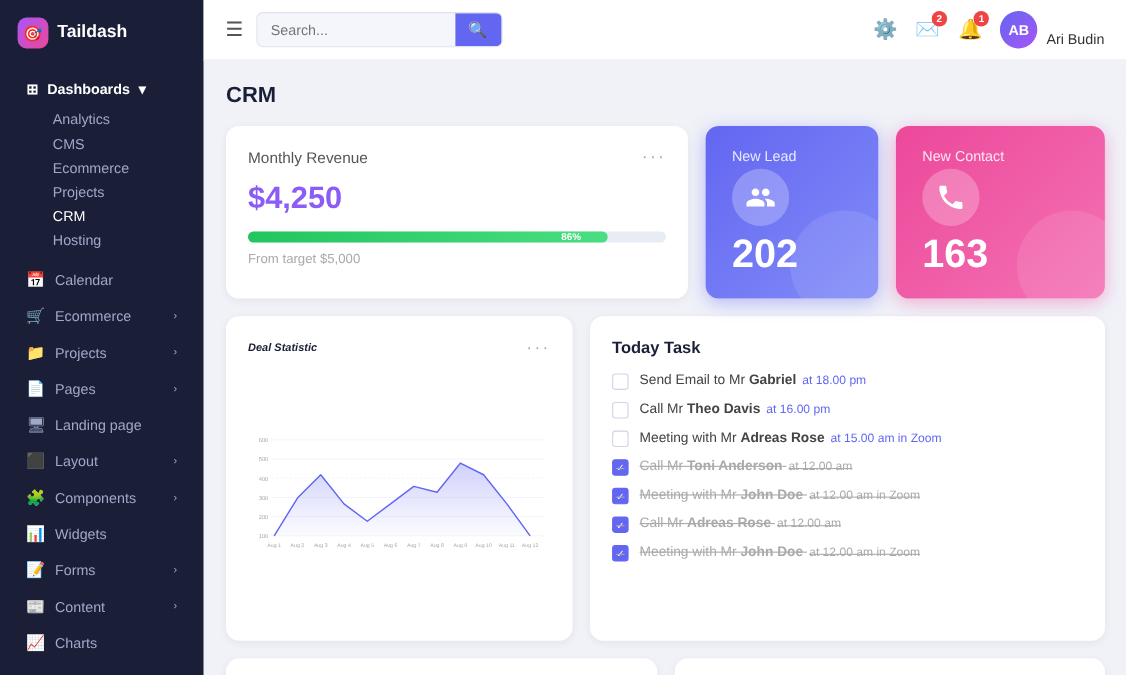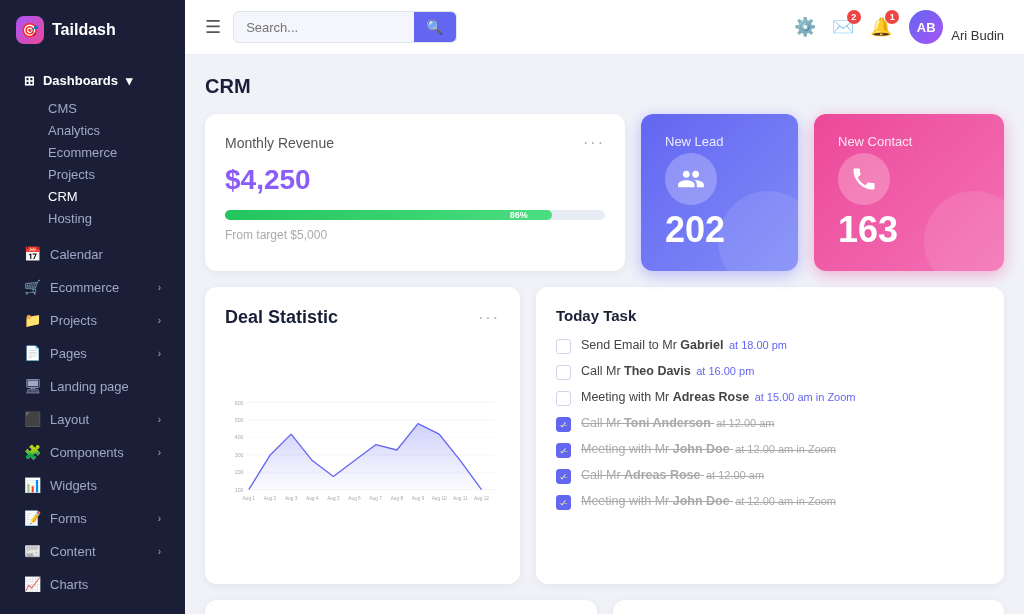--- a/index.html
+++ b/index.html
@@ -293,22 +293,22 @@
     <div class="logo-icon">🎯</div>
     <span>Taildash</span>
   </div>
 
   <div class="sidebar-section">
     <div class="sidebar-parent">
       <span class="item-icon">⊞</span>
       <span>Dashboards</span>
       <span class="item-arrow">▾</span>
     </div>
+    <span class="sidebar-sub">Analytics</span>
     <span class="sidebar-sub">CMS</span>
-    <span class="sidebar-sub">Analytics</span>
     <span class="sidebar-sub">Ecommerce</span>
     <span class="sidebar-sub">Projects</span>
     <span class="sidebar-sub active-sub">CRM</span>
     <span class="sidebar-sub">Hosting</span>
   </div>
 
   <div class="sidebar-section">
     <div class="sidebar-item">
       <span class="item-icon">📅</span>
       <span>Calendar</span>
@@ -435,21 +435,21 @@
           <span class="stat-card-number">163</span>
         </div>
       </div>
 
     </div>
 
     <div class="bottom-row">
 
       <div class="deal-card">
         <div class="card-header">
-          <span class="card-title" style="font-weight:600;color:#1a1f37;font-size:18px;">Deal Statistic</span>
+          <span class="card-title" style="font-weight:600;color:#1a1f37;font-size:10px;font-style:italic;">Deal Statistic</span>
           <span class="card-dots">···</span>
         </div>
         <div class="chart-area">
           <svg class="line-chart" viewBox="0 0 520 220">
 
             <line x1="40" y1="20" x2="510" y2="20" stroke="#e8ecf4" stroke-width="1"></line>
             <line x1="40" y1="53" x2="510" y2="53" stroke="#e8ecf4" stroke-width="1"></line>
             <line x1="40" y1="86" x2="510" y2="86" stroke="#e8ecf4" stroke-width="1" stroke-dasharray="4,4"></line>
             <line x1="40" y1="119" x2="510" y2="119" stroke="#e8ecf4" stroke-width="1"></line>
             <line x1="40" y1="152" x2="510" y2="152" stroke="#e8ecf4" stroke-width="1"></line>

